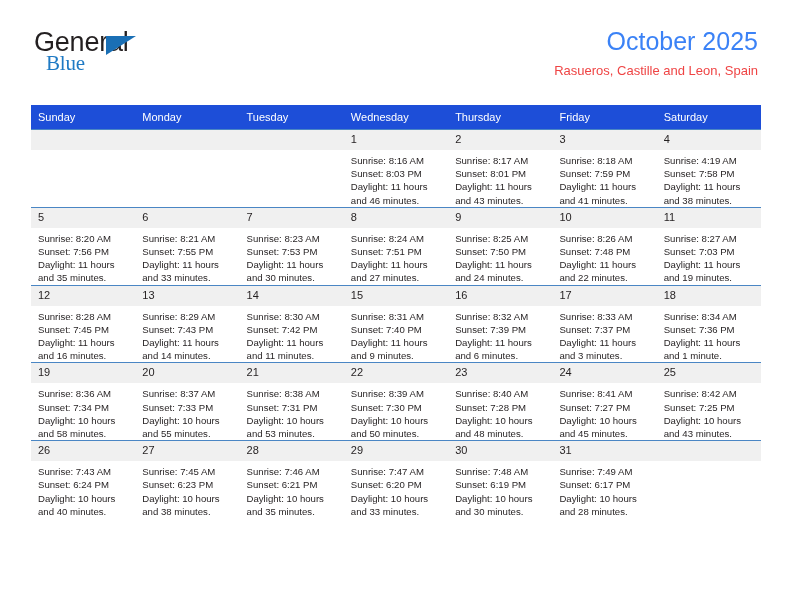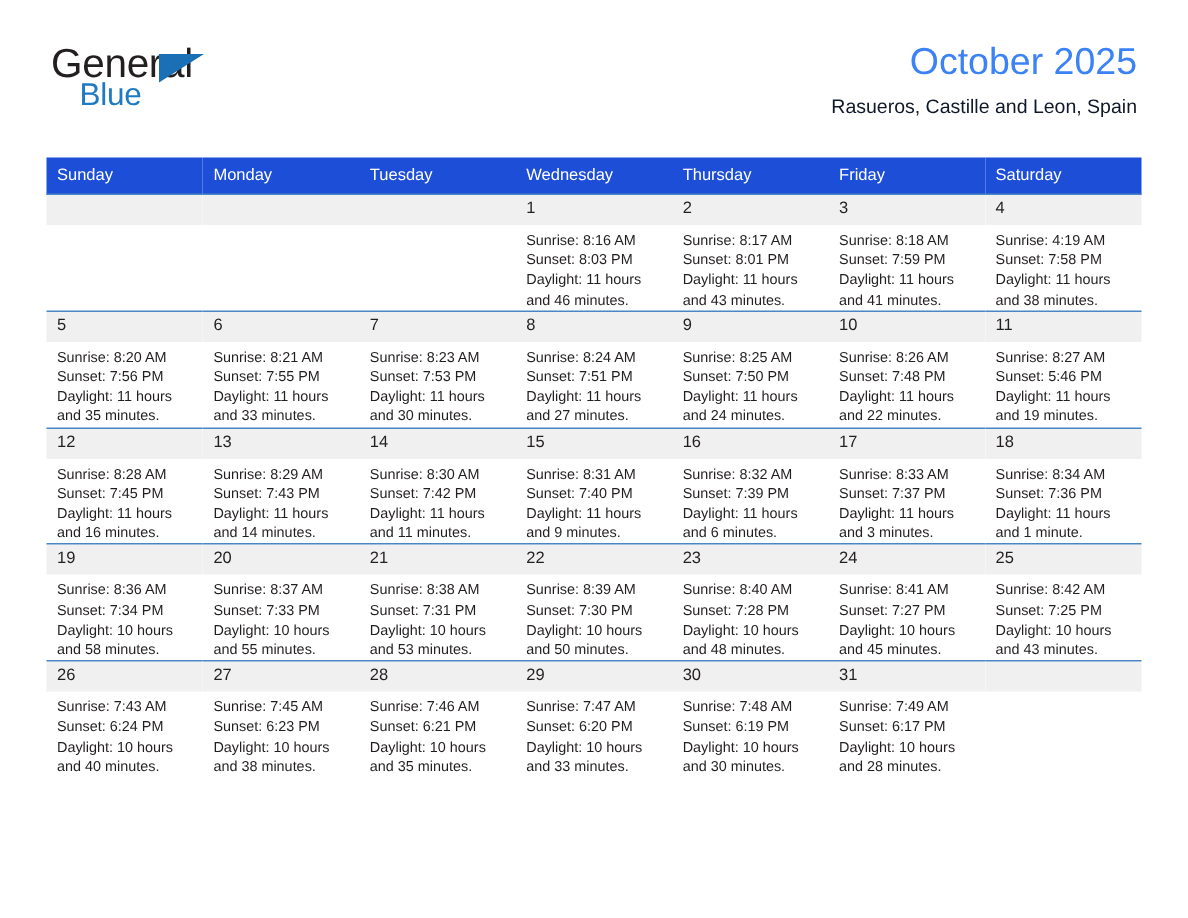--- a/index.html
+++ b/index.html
@@ -43,23 +43,23 @@
     line-height: 20px;
     display: block;
     font-family: "Liberation Sans", sans-serif;
   }
   .logo-blue {
     font-size: 21px;
     color: #1f7ac4;
     letter-spacing: -0.2px;
     line-height: 21px;
     display: block;
-    margin-left: 19px;
+    margin-left: 12px;
     margin-top: 1px;
-    font-family: Liberation Sans, sans-serif;
+    font-family: Liberation Serif, serif;
   }
   .logo-triangle {
     position: absolute;
     left: 72px;
     top: 4px;
     width: 0;
     height: 0;
     border-left: 30px solid #1a6fb5;
     border-bottom: 19px solid transparent;
   }
@@ -71,21 +71,21 @@
   }
   .cal-title {
     font-size: 25px;
     color: #3b82f6;
     line-height: 30px;
     font-weight: normal;
     margin: 0;
   }
   .cal-subtitle {
     font-size: 13px;
-    color: #0f172a;
+    color: #ef4444;
     line-height: 18px;
     margin: 6px 0 0 7px;
     font-weight: normal;
   }
 
   
   .cal-wrap {
     position: absolute;
     left: 31px;
     top: 105px;
@@ -289,21 +289,21 @@
                 <div class="cell-line">Sunrise: 8:26 AM</div>
                 <div class="cell-line">Sunset: 7:48 PM</div>
                 <div class="cell-line">Daylight: 11 hours</div>
                 <div class="cell-line">and 22 minutes.</div>
               </div>
             </td>
             <td>
               <span class="daynum">11</span>
               <div class="cell-body">
                 <div class="cell-line">Sunrise: 8:27 AM</div>
-                <div class="cell-line">Sunset: 5:46 PM</div>
+                <div class="cell-line">Sunset: 7:03 PM</div>
                 <div class="cell-line">Daylight: 11 hours</div>
                 <div class="cell-line">and 19 minutes.</div>
               </div>
             </td>
           </tr>
           <tr class="week-row">
             <td>
               <span class="daynum">12</span>
               <div class="cell-body">
                 <div class="cell-line">Sunrise: 8:28 AM</div>

